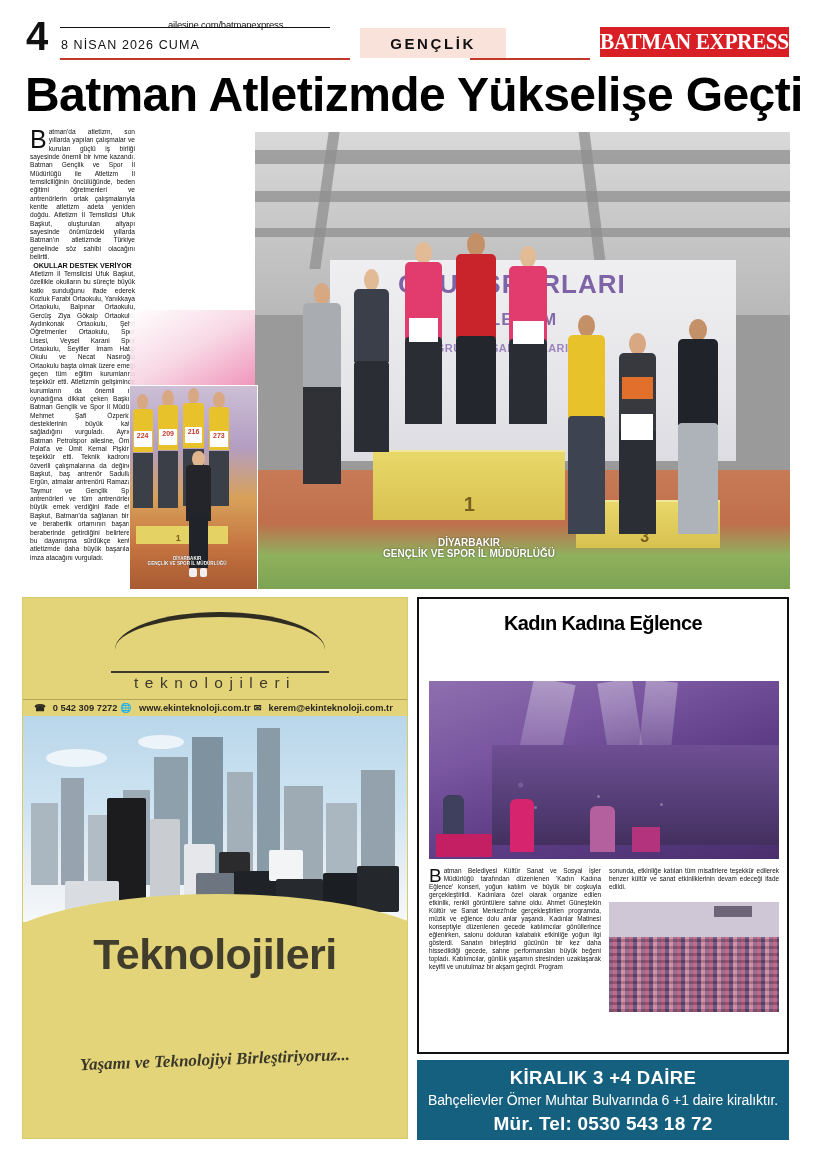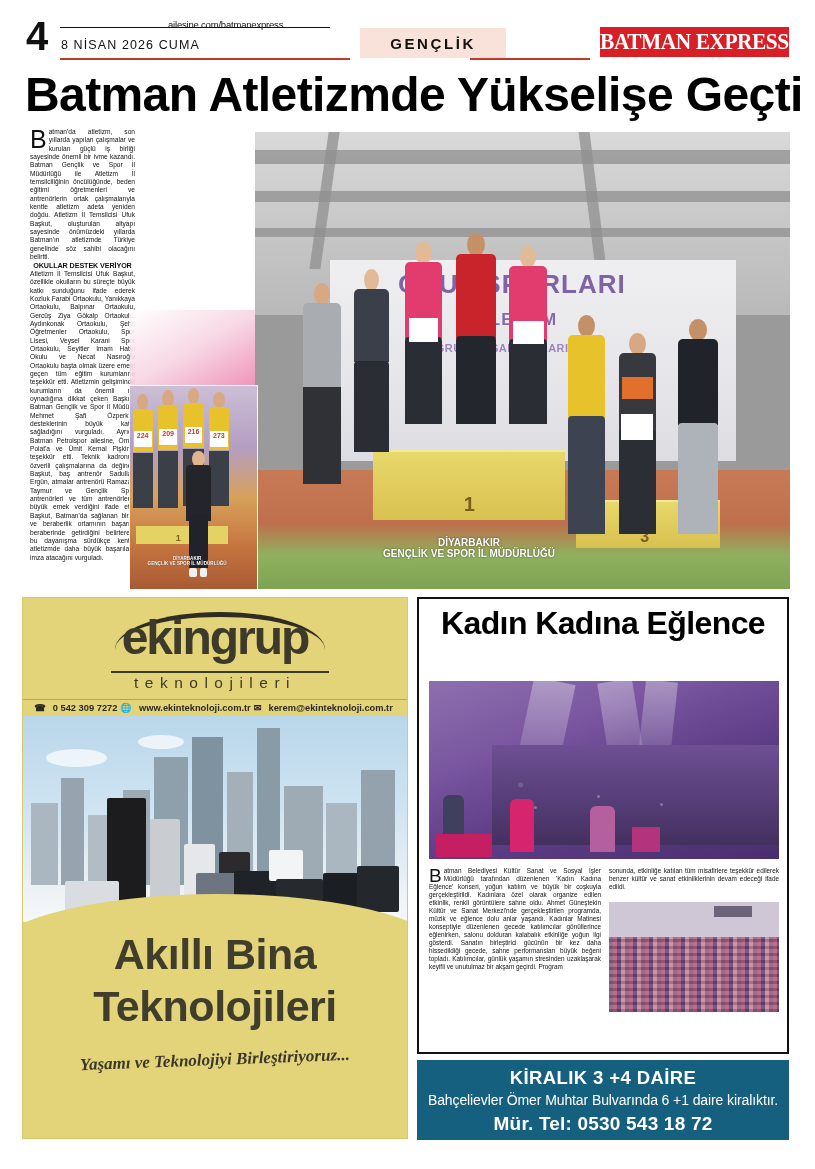--- a/index.html
+++ b/index.html
@@ -358,21 +358,21 @@
     left:417px; top:597px;
     width:372px; height:457px;
     border:2px solid #111;
     background:#fff;
     box-sizing:border-box;
   }
   .art2-headline {
     position:absolute; left:0; top:8px; width:100%;
     text-align:center;
     font-family:"Liberation Sans", sans-serif;
-    font-weight:bold; font-size:32px; line-height:33px;
+    font-weight:bold; font-size:20px; line-height:33px;
     color:#000; letter-spacing:-0.6px;
   }
   .art2-photo {
     position:absolute; left:10px; top:82px; width:350px; height:178px;
     overflow:hidden;
     background: linear-gradient(160deg,#8e6fae 0%,#7a57a0 30%,#5d3d86 60%,#4a2f6e 100%);
   }
   .stage-light {
     position:absolute; background:linear-gradient(180deg,rgba(255,255,255,.35),rgba(255,255,255,0));
     transform-origin: top center;
@@ -584,23 +584,20 @@
 
     <div class="ins-cap">
       <div>DİYARBAKIR</div>
       <div>GENÇLİK VE SPOR İL MÜDÜRLÜĞÜ</div>
     </div>
   </div>
 
   <div class="ad-ekin">
     <div class="ekin-top"></div>
     <div class="ekin-swoosh"></div>
-    <div class="ekin-logo-wrap">
-      <span class="ekin-logo">ekin</span><span class="ekin-logo light">grup</span>
-    </div>
     <div class="ekin-underline"></div>
     <div class="ekin-sub">teknolojileri</div>
     <div class="ekin-contact">
       <span>☎</span><span class="ci">0 542 309 7272</span><span>🌐</span><span class="ci">www.ekinteknoloji.com.tr</span><span>✉</span><span class="ci">kerem@ekinteknoloji.com.tr</span>
     </div>
 
     <div class="ekin-photo">
       <div class="sky-cloud" style="left:6%;top:16%;width:16%;height:9%;"></div>
       <div class="sky-cloud" style="left:30%;top:9%;width:12%;height:7%;"></div>
       <div class="bldg" style="left:2%;width:7%;height:40%;background:#aab6c0;"></div>
@@ -623,21 +620,20 @@
       <div class="device" style="left:55%;bottom:5%;width:14%;height:20%;background:#1f2226;"></div>
       <div class="device" style="left:64%;bottom:20%;width:9%;height:15%;background:#f2f4f6;"></div>
       <div class="device" style="left:66%;bottom:4%;width:12%;height:17%;background:#26292e;"></div>
       <div class="device" style="left:78%;bottom:4%;width:11%;height:20%;background:#1b1e22;"></div>
       <div class="device" style="left:87%;bottom:5%;width:11%;height:22%;background:#24272c;"></div>
       <div class="device" style="left:11%;bottom:3%;width:14%;height:17%;background:#d9dde1;"></div>
     </div>
 
     <div class="ekin-arc"></div>
     <div class="ekin-big">
-      <div>Akıllı Bina</div>
       <div>Teknolojileri</div>
     </div>
     <div class="ekin-slogan">Yaşamı ve Teknolojiyi Birleştiriyoruz...</div>
   </div>
 
   <div class="art2">
     <div class="art2-headline">
       <div>Kadın Kadına Eğlence</div>
     </div>
 

